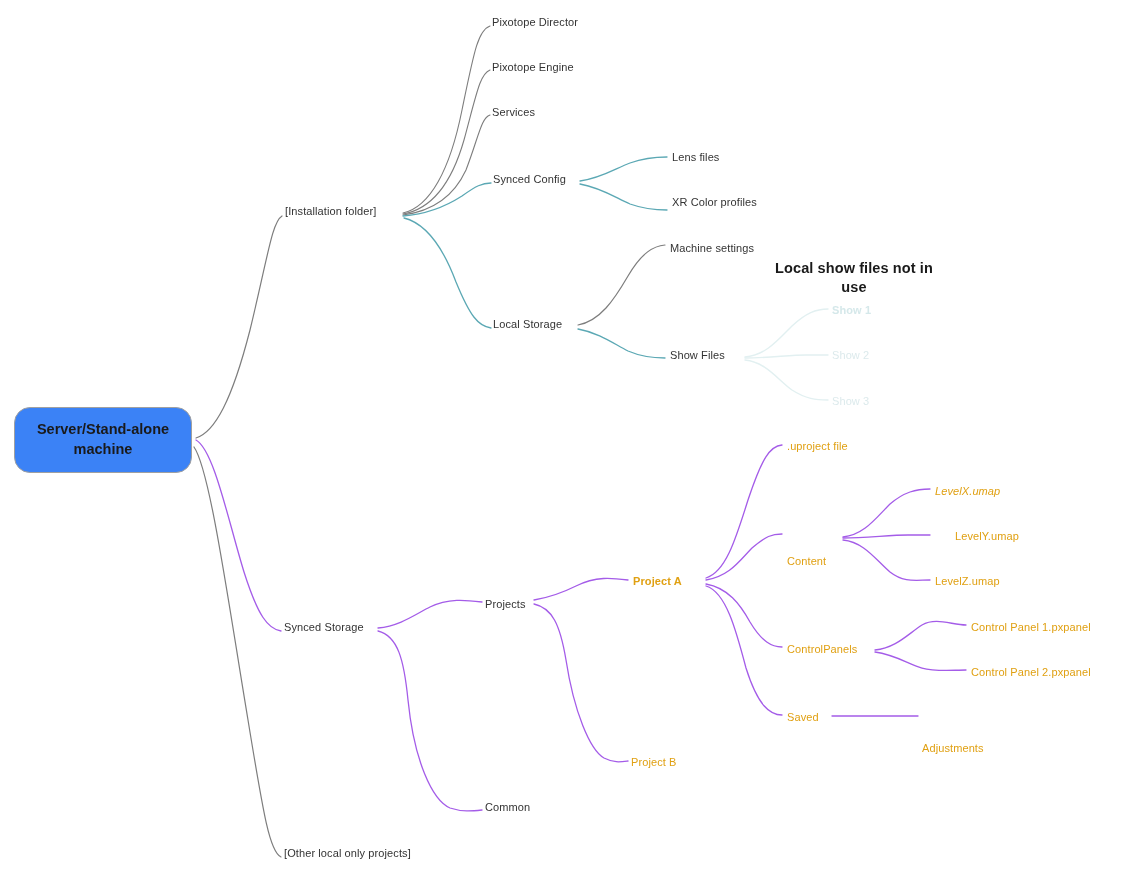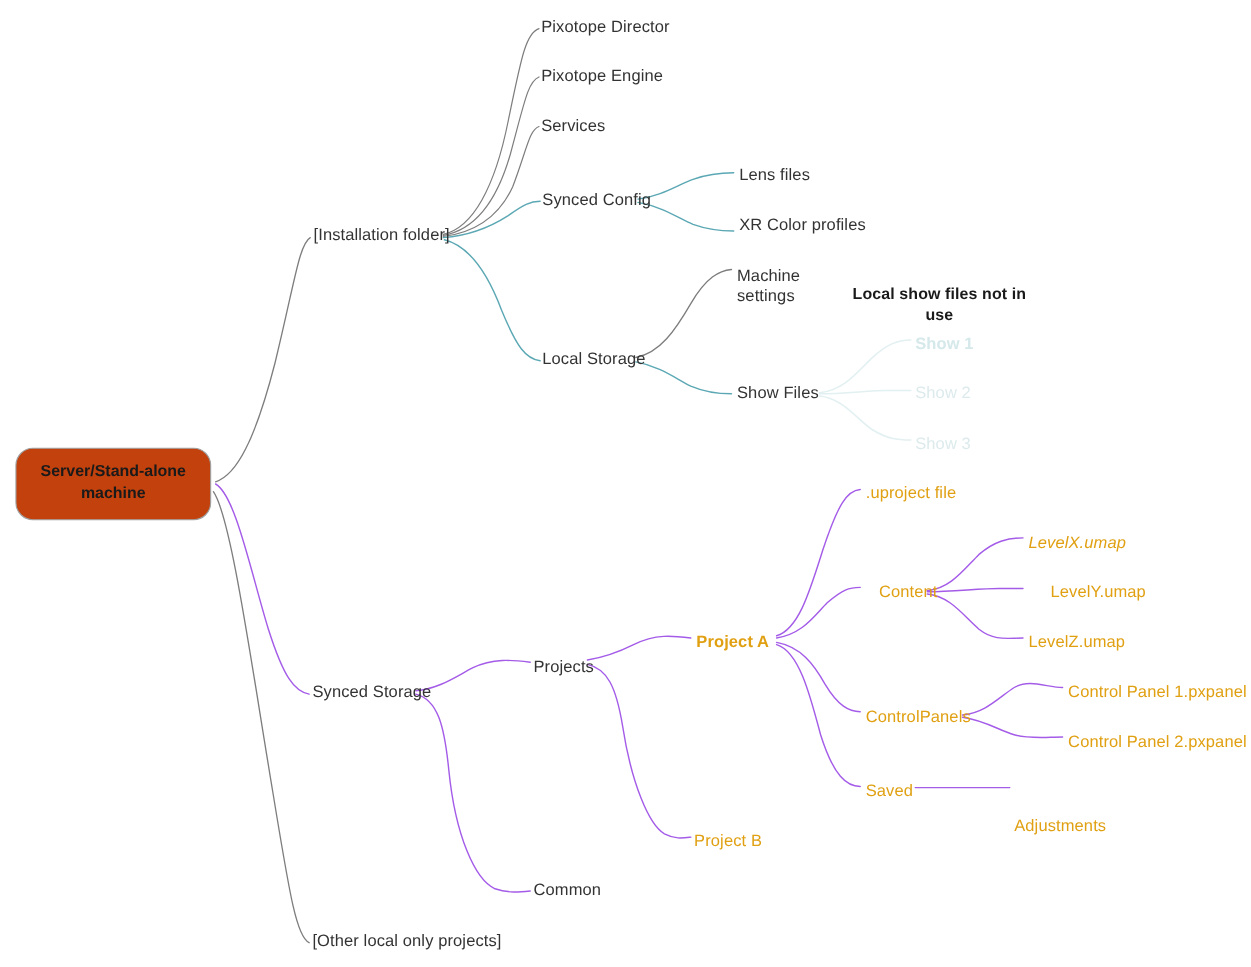--- a/index.html
+++ b/index.html
@@ -5,38 +5,38 @@
   html,body{margin:0;padding:0;background:#ffffff;}
   body{
     width:1137px;height:879px;position:relative;overflow:hidden;
     font-family:"Liberation Sans","DejaVu Sans",sans-serif;
     -webkit-font-smoothing:antialiased;
   }
   #mindmap{position:absolute;left:0;top:0;width:1137px;height:879px;}
   .edge{fill:none;stroke-linecap:round;}
   .lbl{
     position:absolute;
-    font-size:15px;
+    font-size:11px;
     color:#333333;
     white-space:nowrap;
     line-height:1.25;
     letter-spacing:0.1px;
   }
   .lbl.orange{color:#E0A012;}
   .lbl.bold{font-weight:bold;}
   .lbl.faded{color:#DCEAEC;}
   .lbl.faded.b{color:#D5E8EA;font-weight:bold;}
   .lbl.anno{
     color:#1a1a1a;font-weight:bold;font-size:14.5px;
     text-align:center;white-space:normal;width:160px;line-height:1.3;
   }
   .lbl.wrap2{white-space:normal;width:90px;}
   #root-node{
     position:absolute;left:14px;top:407px;width:178px;height:66px;
-    border:1.2px solid #a0a0a0;border-radius:16px;background:#c2410c;
+    border:1.2px solid #a0a0a0;border-radius:16px;background:#3b82f6;
     display:flex;align-items:center;justify-content:center;
     box-sizing:border-box;
   }
   #root-node .rootlabel{
     font-size:14.5px;font-weight:bold;color:#1a1a1a;text-align:center;
     line-height:1.35;
   }
 </style>
 </head>
 <body>
@@ -95,21 +95,21 @@
     <div class="lbl" style="left: 670px; top: 349px;">Show Files</div>
     <div class="lbl faded b" style="left: 832px; top: 304px;">Show 1</div>
     <div class="lbl faded" style="left: 832px; top: 349px;">Show 2</div>
     <div class="lbl faded" style="left: 832px; top: 395px;">Show 3</div>
     <div class="lbl" style="left: 284px; top: 621px;">Synced Storage</div>
     <div class="lbl" style="left: 485px; top: 598px;">Projects</div>
     <div class="lbl" style="left: 485px; top: 801px;">Common</div>
     <div class="lbl orange bold" style="left: 633px; top: 575px;">Project A</div>
     <div class="lbl orange" style="left: 631px; top: 756px;">Project B</div>
     <div class="lbl orange" style="left: 787px; top: 440px;">.uproject file</div>
-    <div class="lbl orange" style="left: 787px; top: 530px; margin-left: 12px;">Content</div>
+    <div class="lbl orange" style="left: 787px; top: 555px;">Content</div>
     <div class="lbl orange" style="left: 935px; top: 485px; font-style: italic;">LevelX.umap</div>
     <div class="lbl orange" style="left: 935px; top: 530px; margin-left: 20px;">LevelY.umap</div>
     <div class="lbl orange" style="left: 935px; top: 575px;">LevelZ.umap</div>
     <div class="lbl orange" style="left: 787px; top: 643px; text-align: right;">ControlPanels</div>
     <div class="lbl orange" style="left: 971px; top: 621px;">Control Panel 1.pxpanel</div>
     <div class="lbl orange" style="left: 971px; top: 666px;">Control Panel 2.pxpanel</div>
     <div class="lbl orange" style="left: 787px; top: 711px;">Saved</div>
     <div class="lbl orange" style="left: 922px; top: 742px;">Adjustments</div>
     <div class="lbl" style="left: 284px; top: 847px;">[Other local only projects]</div>
   </div>

